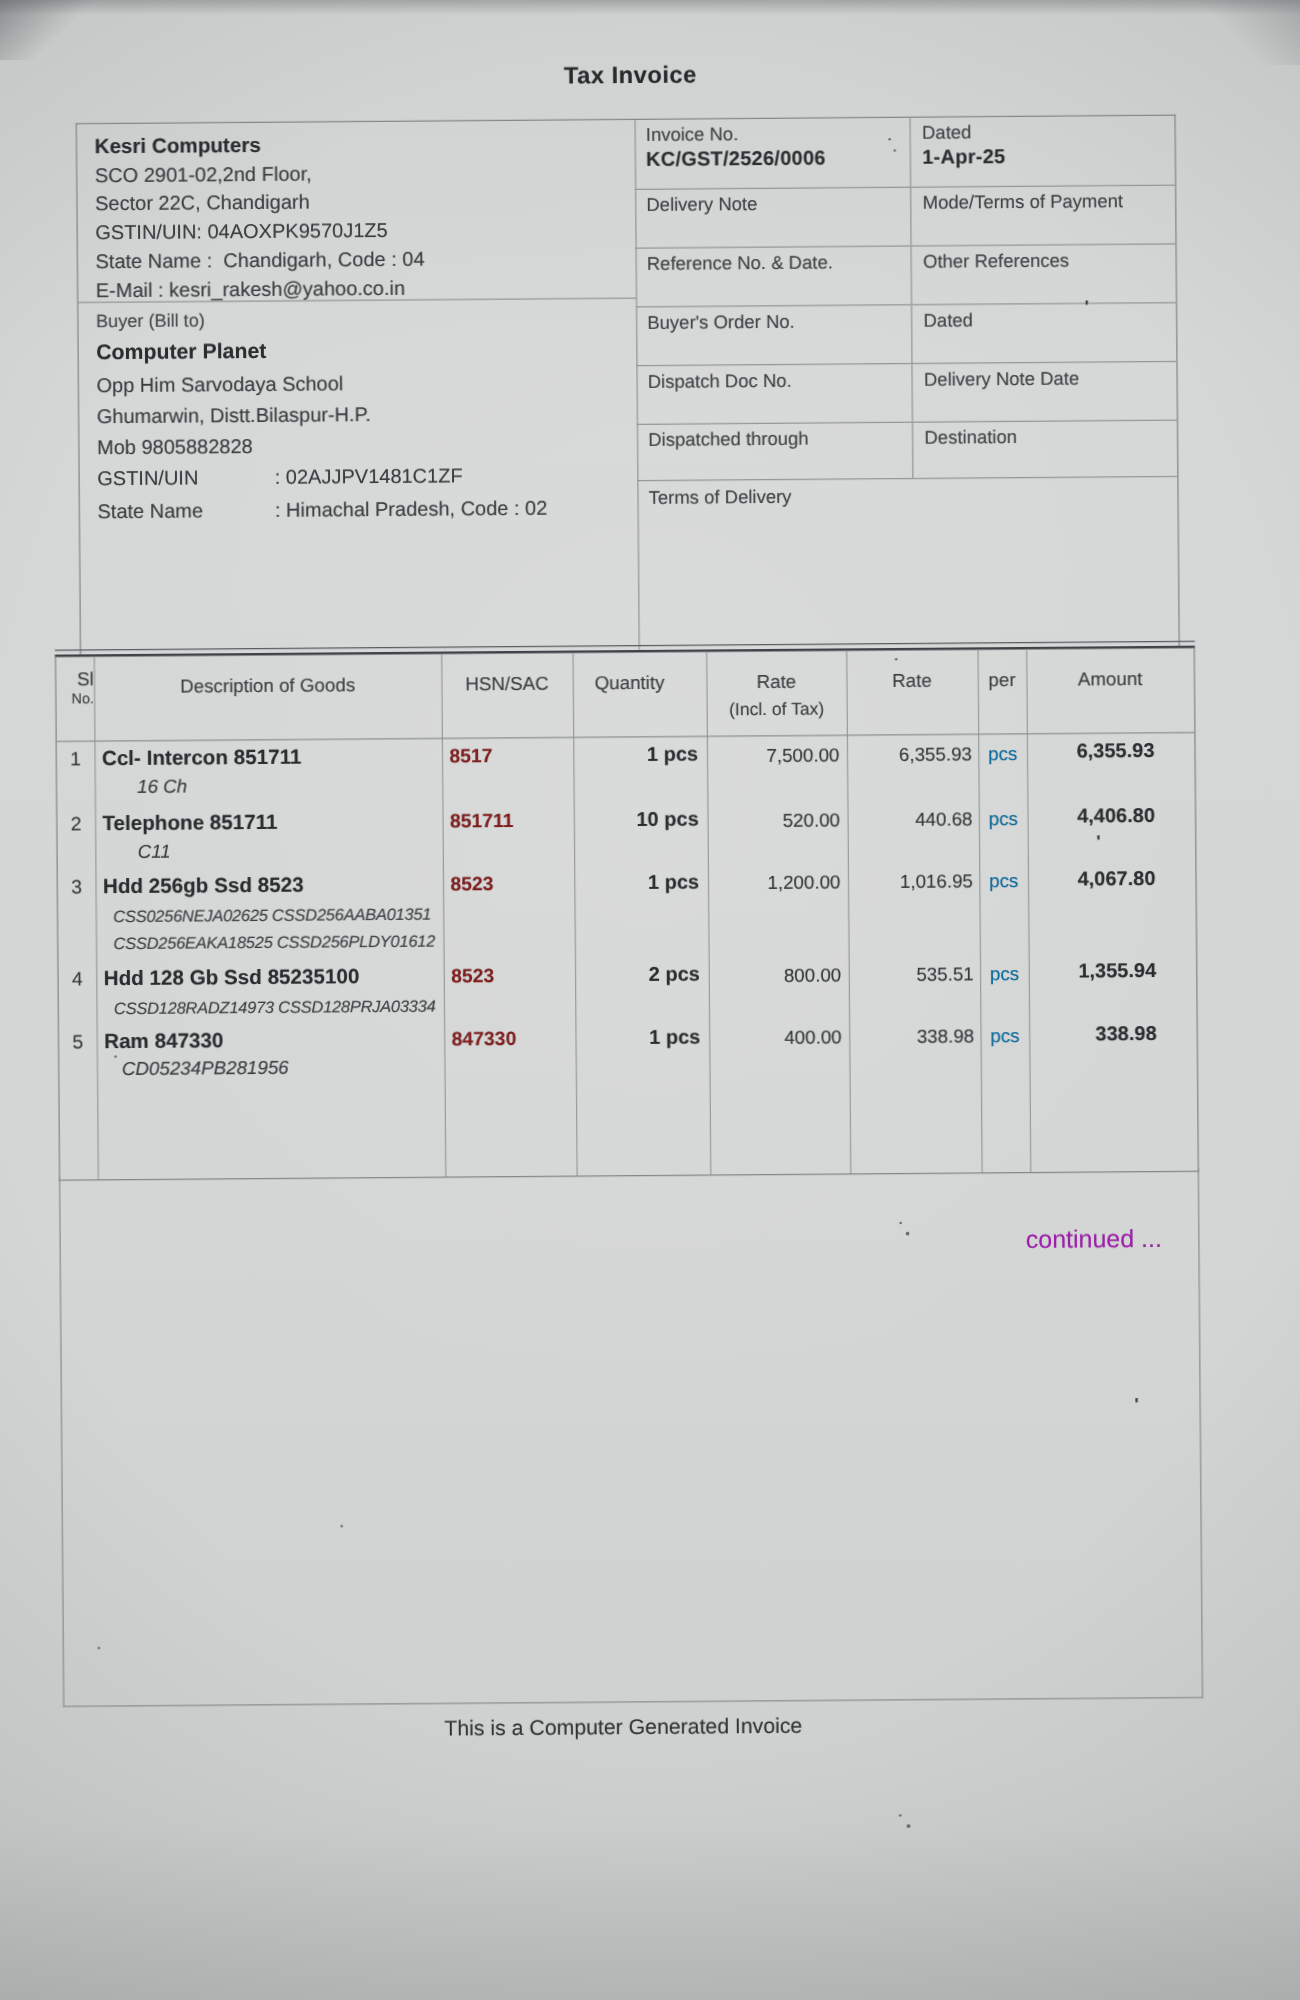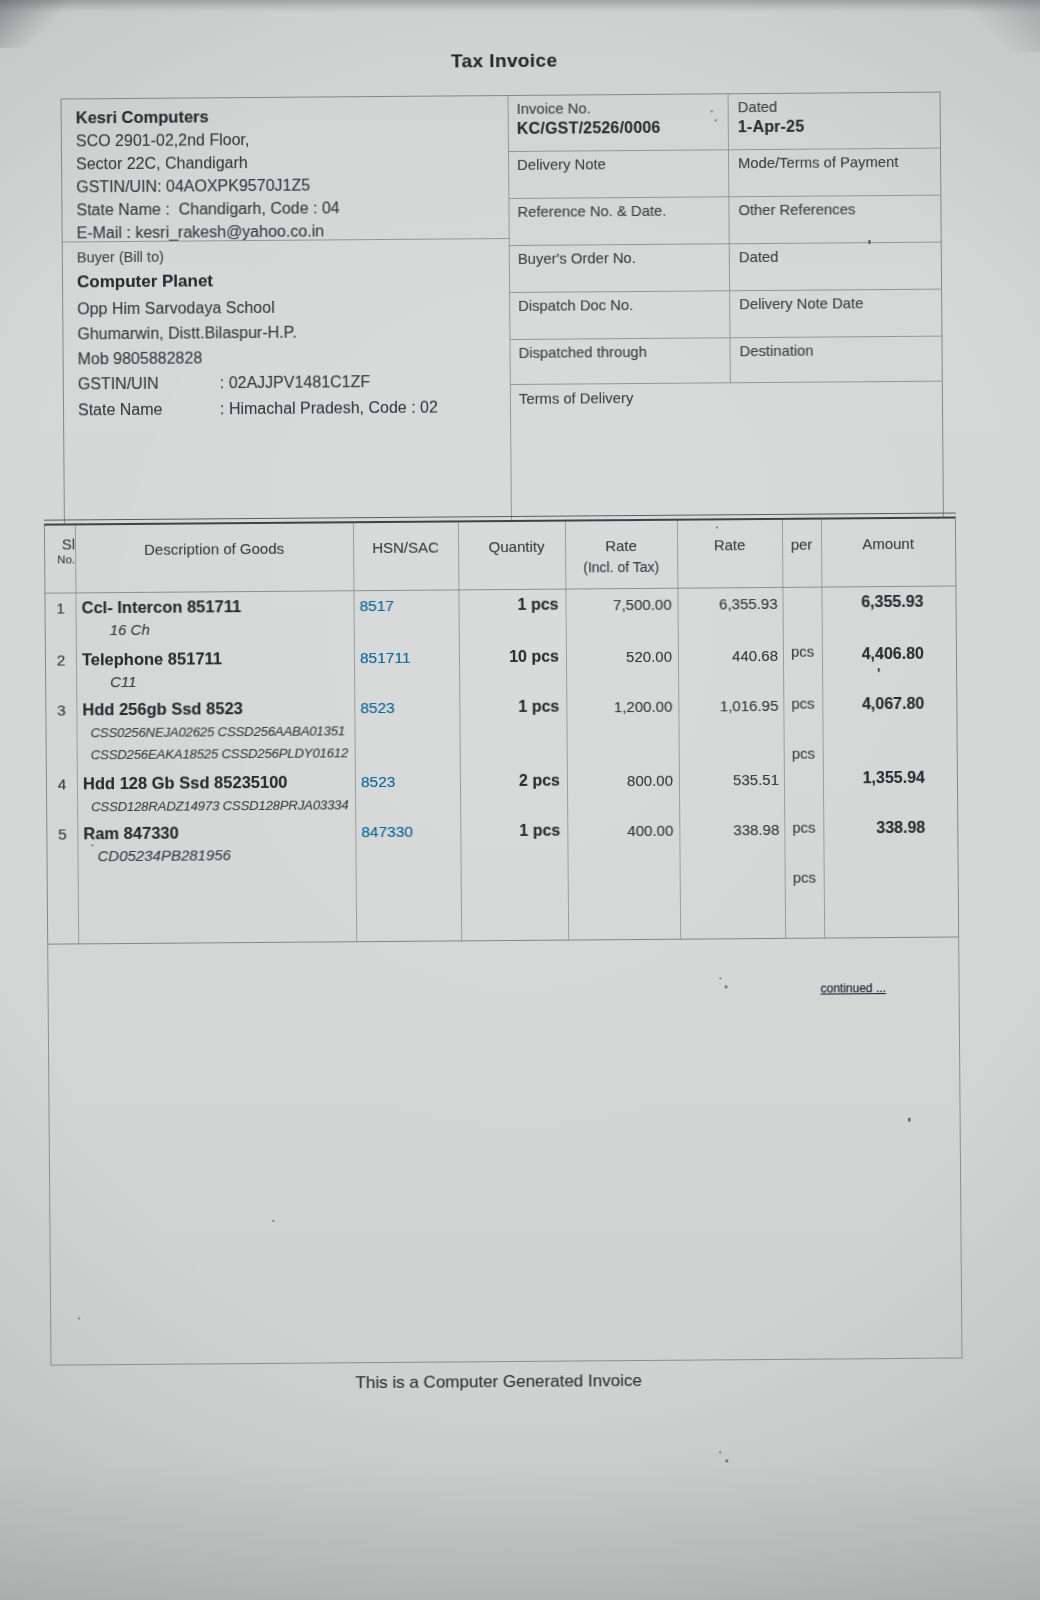--- a/index.html
+++ b/index.html
@@ -83,30 +83,30 @@
   .item-row.r0{top:73px;}
   .item-row.r1{top:125px;}
   .item-row.r2{top:175px;}
   .item-row.r3{top:249px;}
   .item-row.r4{top:299px;}
   .c-sl{position:absolute;left:0;top:1px;width:30px;text-align:center;font-size:15.5px;color:#35383b;}
   .c-desc{position:absolute;left:36px;top:0;width:275px;}
   .desc-name{font-size:16.5px;font-weight:bold;color:#292c2e;line-height:19px;}
   .sub-italic{font-style:italic;font-size:15px;color:#3a3d40;margin:4px 0 0 28px;line-height:18px;}
   .serial{font-style:italic;font-size:13.2px;letter-spacing:-0.2px;color:#3c3f42;margin:5px 0 0 8px;line-height:17px;}
-  .c-hsn{position:absolute;left:314px;top:1px;width:95px;font-size:15.5px;color:#0369a1;}
+  .c-hsn{position:absolute;left:314px;top:1px;width:95px;font-size:15.5px;color:#7f1d1d;font-weight:bold;}
   .c-qty{position:absolute;left:413px;top:1px;width:100px;text-align:right;font-size:16px;font-weight:bold;color:#2a2d2f;}
   .c-rateincl{position:absolute;left:526px;top:2px;width:100px;text-align:right;font-size:15px;color:#35383b;}
   .c-rate{position:absolute;left:638px;top:2px;width:94px;text-align:right;font-size:15px;color:#35383b;}
-  .c-per{position:absolute;left:745px;top:2px;width:30px;font-size:15px;color:#404040;margin-top:48px;}
+  .c-per{position:absolute;left:745px;top:2px;width:30px;font-size:15px;color:#0369a1;}
   .c-amt{position:absolute;left:782px;top:1px;width:96px;text-align:right;font-size:16px;font-weight:bold;color:#2a2d2f;}
 
   .lower-box{position:absolute;left:42px;top:938px;width:910px;height:423px;
     border-left:1.2px solid #8b8f91;border-right:1.2px solid #8b8f91;border-bottom:1.2px solid #8b8f91;}
-  .continued{position:absolute;left:815px;top:984px;font-size:12px;color:#0f172a;text-decoration:underline;}
+  .continued{position:absolute;left:815px;top:984px;font-size:20px;color:#a21caf;}
   .footer{position:absolute;left:30px;top:1372px;width:920px;text-align:center;
     font-size:17px;color:#303335;}
 
   
   .speck{position:absolute;width:3px;height:3px;border-radius:50%;background:#44484a;opacity:0.75;}
   .speck.sm{width:2px;height:2px;}
   .tick{position:absolute;font-size:14px;color:#3a3d3f;font-weight:bold;}
 </style>
 </head>
 <body>
@@ -227,21 +227,21 @@
     <div class="vline" style="left:737px"></div>
     <div class="vline" style="left:776px"></div>
     <div class="header-sep"></div>
 
     <div class="th th-sl" style="left:0;width:30px">
       <span>Sl</span>
       <span class="th-sub">No.</span>
     </div>
     <div class="th" style="left:30px;width:278px">Description of Goods</div>
     <div class="th" style="left:308px;width:105px">HSN/SAC</div>
-    <div class="th" style="left:418px;width:107px">Quantity</div>
+    <div class="th" style="left:405px;width:107px">Quantity</div>
     <div class="th" style="left:520px;width:112px">
       <span>Rate</span>
       <span class="th-line2">(Incl. of Tax)</span>
     </div>
     <div class="th" style="left:632px;width:105px">Rate</div>
     <div class="th" style="left:737px;width:39px">per</div>
     <div class="th" style="left:776px;width:134px">Amount</div>
 
     <div class="item-row r0">
       <div class="c-sl">1</div>

